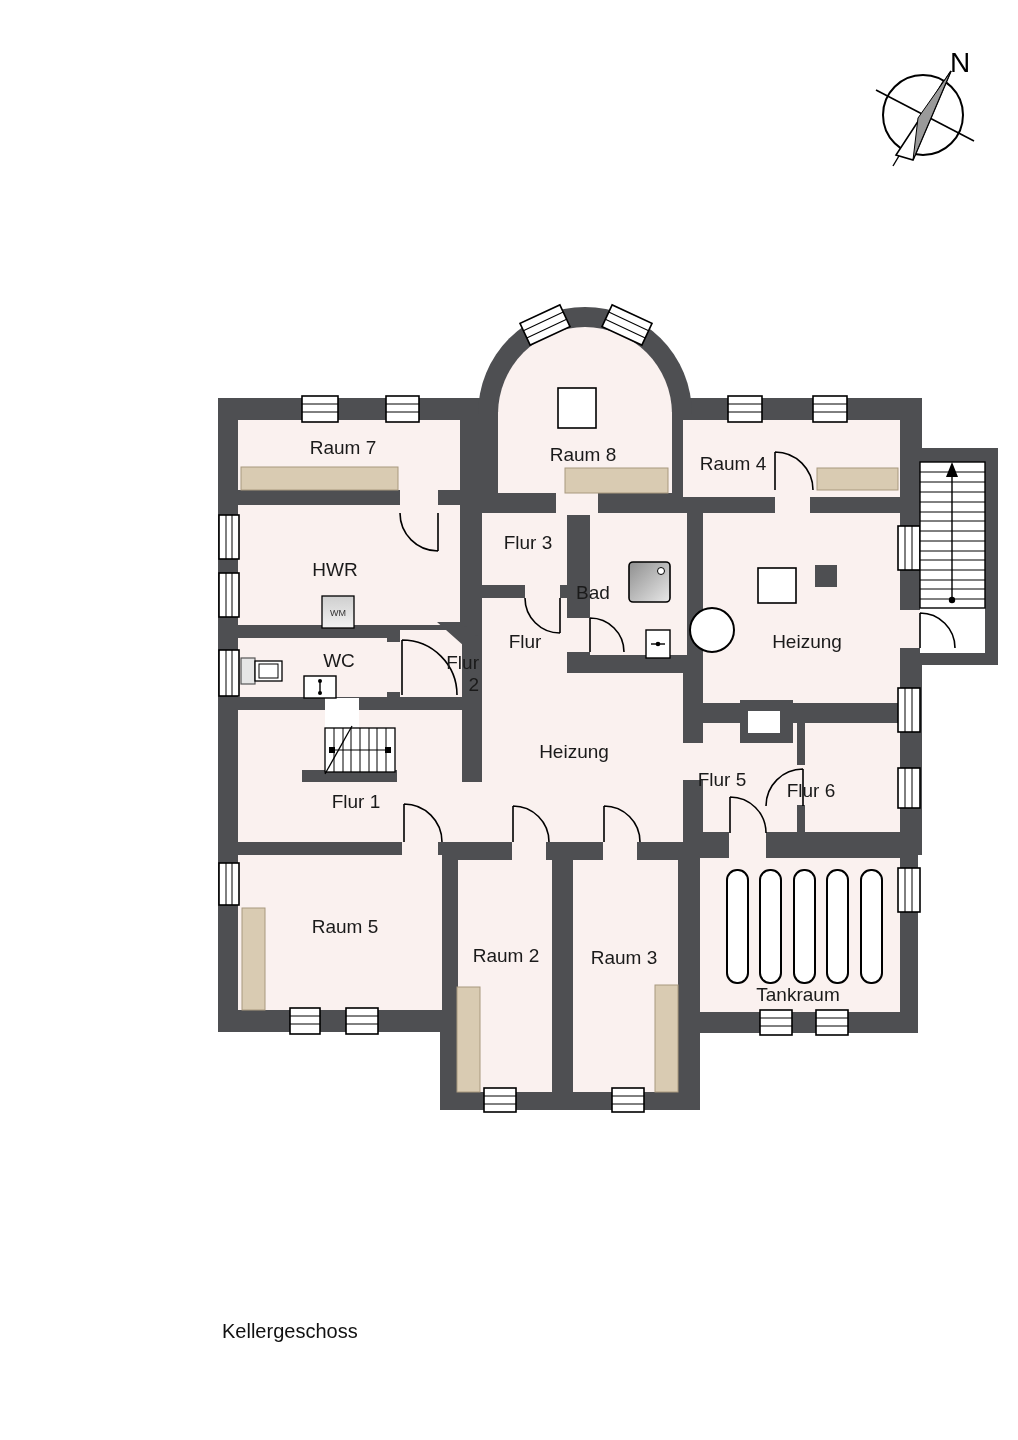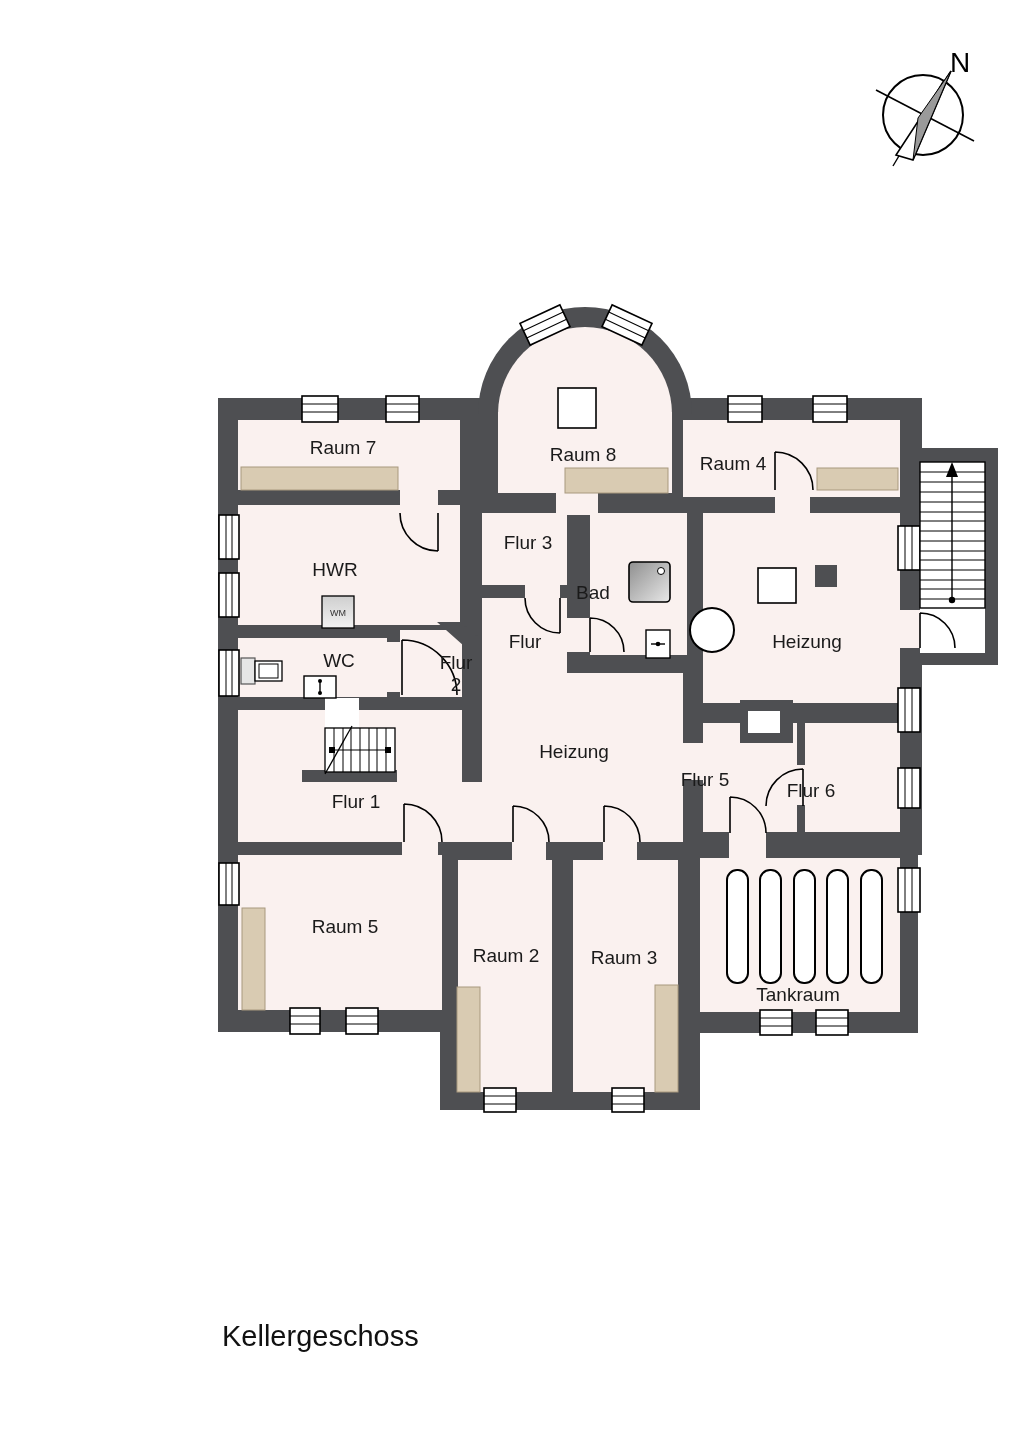--- a/index.html
+++ b/index.html
@@ -8,22 +8,22 @@
   .plan-svg{position:absolute;left:0;top:0;}
   .wall{fill:var(--wall,#4e4f52);}
   .room{fill:var(--room,#faf1ef);}
   .furn{fill:var(--furniture,#d9cbb2);stroke:#a8997f;stroke-width:1;}
   .win{fill:#fff;stroke:#000;stroke-width:1.6;}
   .winline{stroke:#000;stroke-width:1;fill:none;}
   .door{fill:none;stroke:#000;stroke-width:1.6;}
   .white{fill:#fff;}
   .room-label{position:absolute;transform:translate(-50%,-50%);font-size:19px;color:#1a1a1a;
               text-align:center;white-space:nowrap;line-height:1.15;}
-  .room-label.wrap{white-space:normal;width:46px;}
-  .page-title{position:absolute;left:222px;top:1320px;font-size:29px;color:#111;}
+  .room-label.wrap{white-space:normal;width:46px;text-align:right;}
+  .page-title{position:absolute;left:222px;top:1320px;font-size:20px;color:#111;}
 </style>
 </head>
 <body>
 
 <div class="page">
 
 <svg class="plan-svg" width="1018" height="1440" viewBox="0 0 1018 1440">
   <defs>
     <linearGradient id="gshw" x1="0" y1="0" x2="1" y2="1">
       <stop offset="0" stop-color="#8f8f8f"></stop>
@@ -284,21 +284,21 @@
 <div class="room-label" style="left:733px;top:464px">Raum 4</div>
 <div class="room-label" style="left:335px;top:570px">HWR</div>
 <div class="room-label" style="left:528px;top:543px">Flur 3</div>
 <div class="room-label" style="left:593px;top:593px">Bad</div>
 <div class="room-label" style="left:807px;top:642px">Heizung</div>
 <div class="room-label" style="left:339px;top:661px">WC</div>
 <div class="room-label" style="left:525px;top:642px">Flur</div>
 <div class="room-label wrap" style="left:456px;top:674px">Flur 2</div>
 <div class="room-label" style="left:574px;top:752px">Heizung</div>
 <div class="room-label" style="left:356px;top:802px">Flur 1</div>
-<div class="room-label" style="left:705px;top:780px">Flur 5</div>
+<div class="room-label" style="left:722px;top:780px">Flur 5</div>
 <div class="room-label" style="left:811px;top:791px">Flur 6</div>
 <div class="room-label" style="left:345px;top:927px">Raum 5</div>
 <div class="room-label" style="left:506px;top:956px">Raum 2</div>
 <div class="room-label" style="left:624px;top:958px">Raum 3</div>
 <div class="room-label" style="left:798px;top:995px">Tankraum</div>
 
 <div class="page-title">Kellergeschoss</div>
 
 </div>
 

